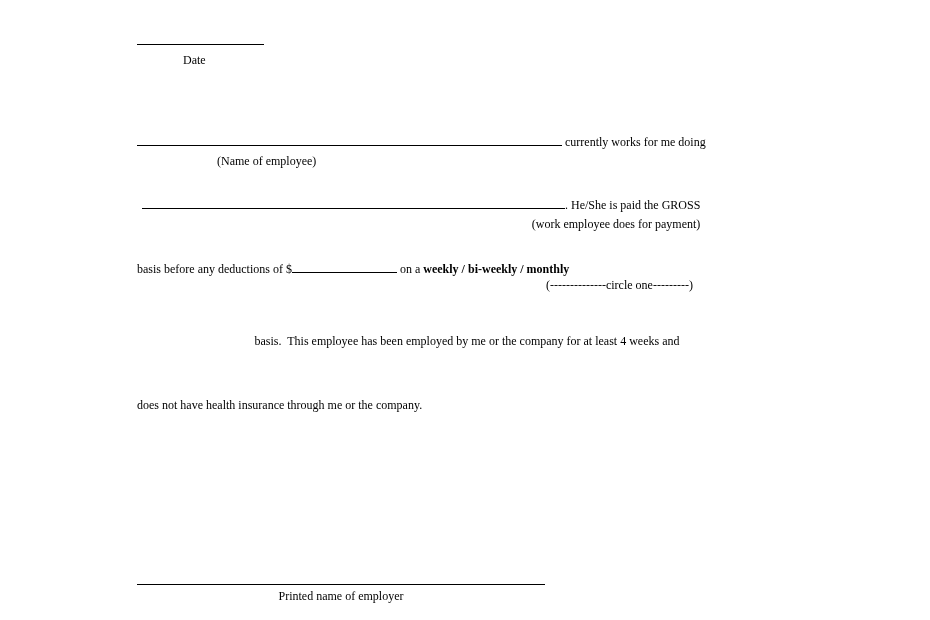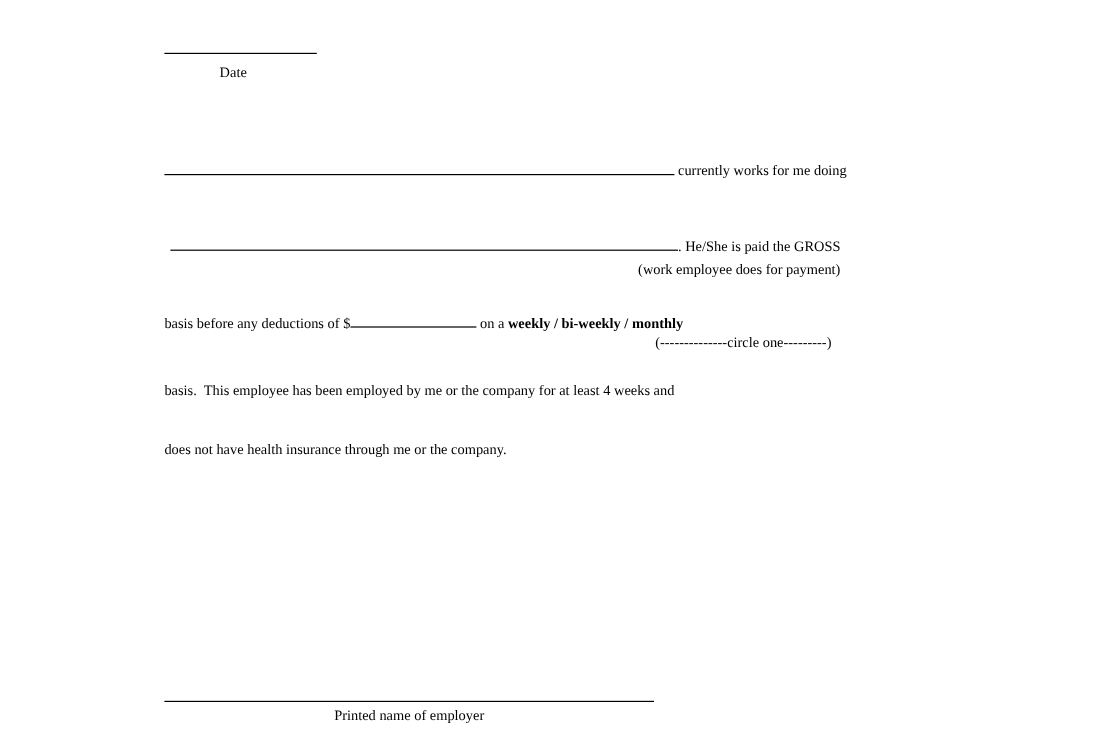--- a/index.html
+++ b/index.html
@@ -41,39 +41,40 @@
 
   <div class="abs" style="top:28px; left:137px;">
     <span class="blank" style="width:127px;"></span>
     <div class="caption" style="margin-left:46px;">Date</div>
   </div>
 
   <div class="abs" style="top:129px; left:137px;">
     <div class="row">
       <span class="blank" style="width:425px;"></span><span> currently works for me doing</span>
     </div>
+    <div class="caption" style="margin-left:80px;">(Name of employee)</div>
   </div>
 
   <div class="abs" style="top:192px; left:142px;">
     <div class="row">
       <span class="blank" style="width:423px;"></span><span>.  He/She is paid the GROSS</span>
     </div>
     <div class="caption" style="margin-left:43px;text-align:right;">(work employee does for payment)</div>
   </div>
 
   <div class="abs" style="top:256px; left:137px;">
     <div class="row">
       <span>basis before any deductions of $</span><span class="blank" style="width:105px;"></span><span> on a </span><span class="bold">weekly / bi-weekly / monthly</span>
     </div>
     <div class="caption" style="margin-left:409px; margin-top:1px;">(--------------circle one---------)</div>
   </div>
 
-  <div class="abs prewrap" style="top:318px; left:137px; width:660px;">basis.  This employee has been employed by me or the company for at least 4 weeks and</div>
+  <div class="abs prewrap" style="top:334px; left:137px; width:660px;text-align:center;">basis.  This employee has been employed by me or the company for at least 4 weeks and</div>
 
-  <div class="abs prewrap" style="top:367px; left:137px; width:660px;">does not have health insurance through me or the company.</div>
+  <div class="abs prewrap" style="top:398px; left:137px; width:660px;">does not have health insurance through me or the company.</div>
 
 
   <div class="abs" style="top:566px; left:137px;text-align:center;">
     <span class="blank-block" style="width:408px;"></span>
     <div class="caption">Printed name of employer</div>
   </div>
 
 </div>
 
 </body></html>

